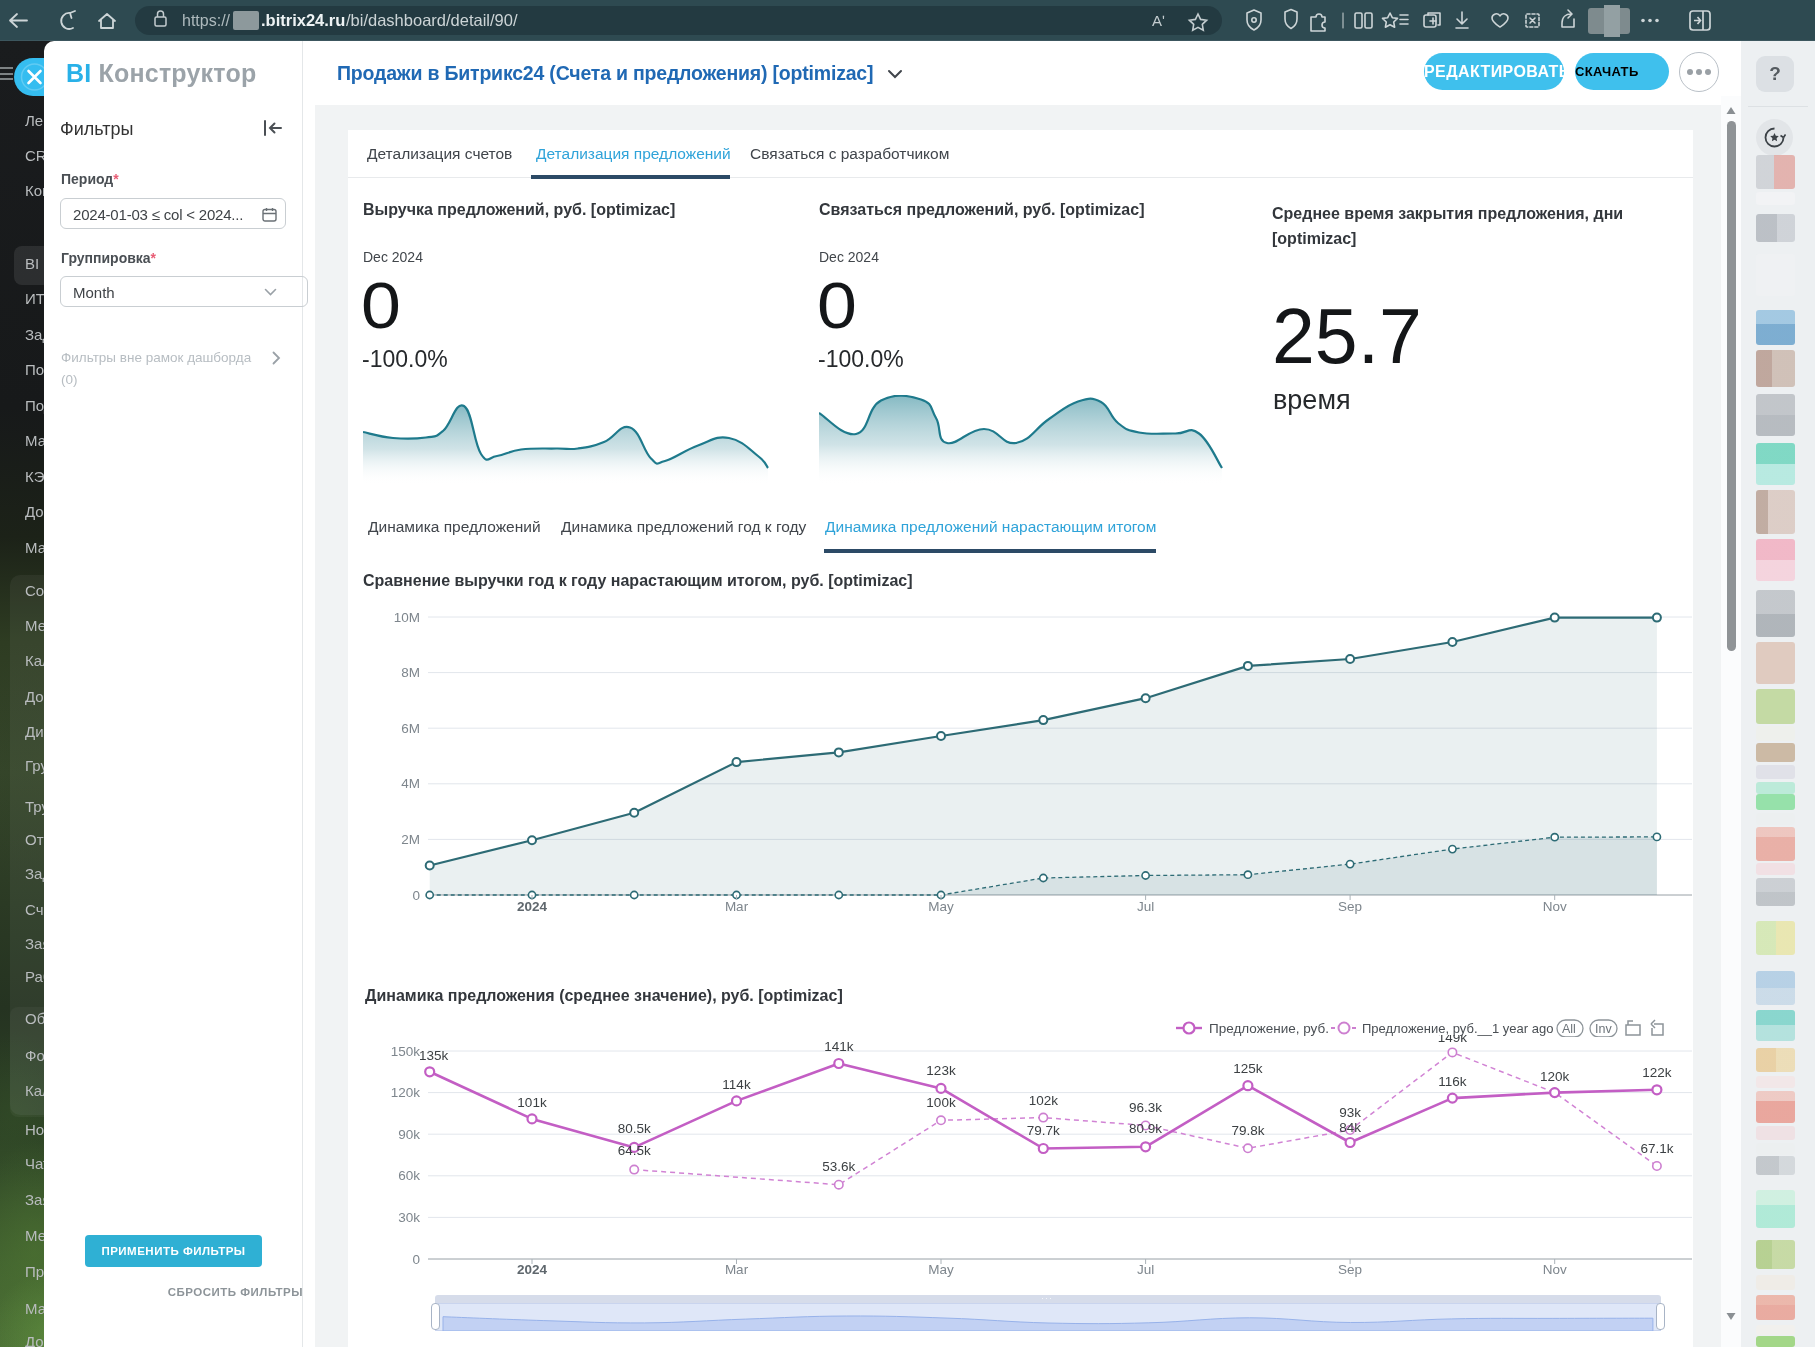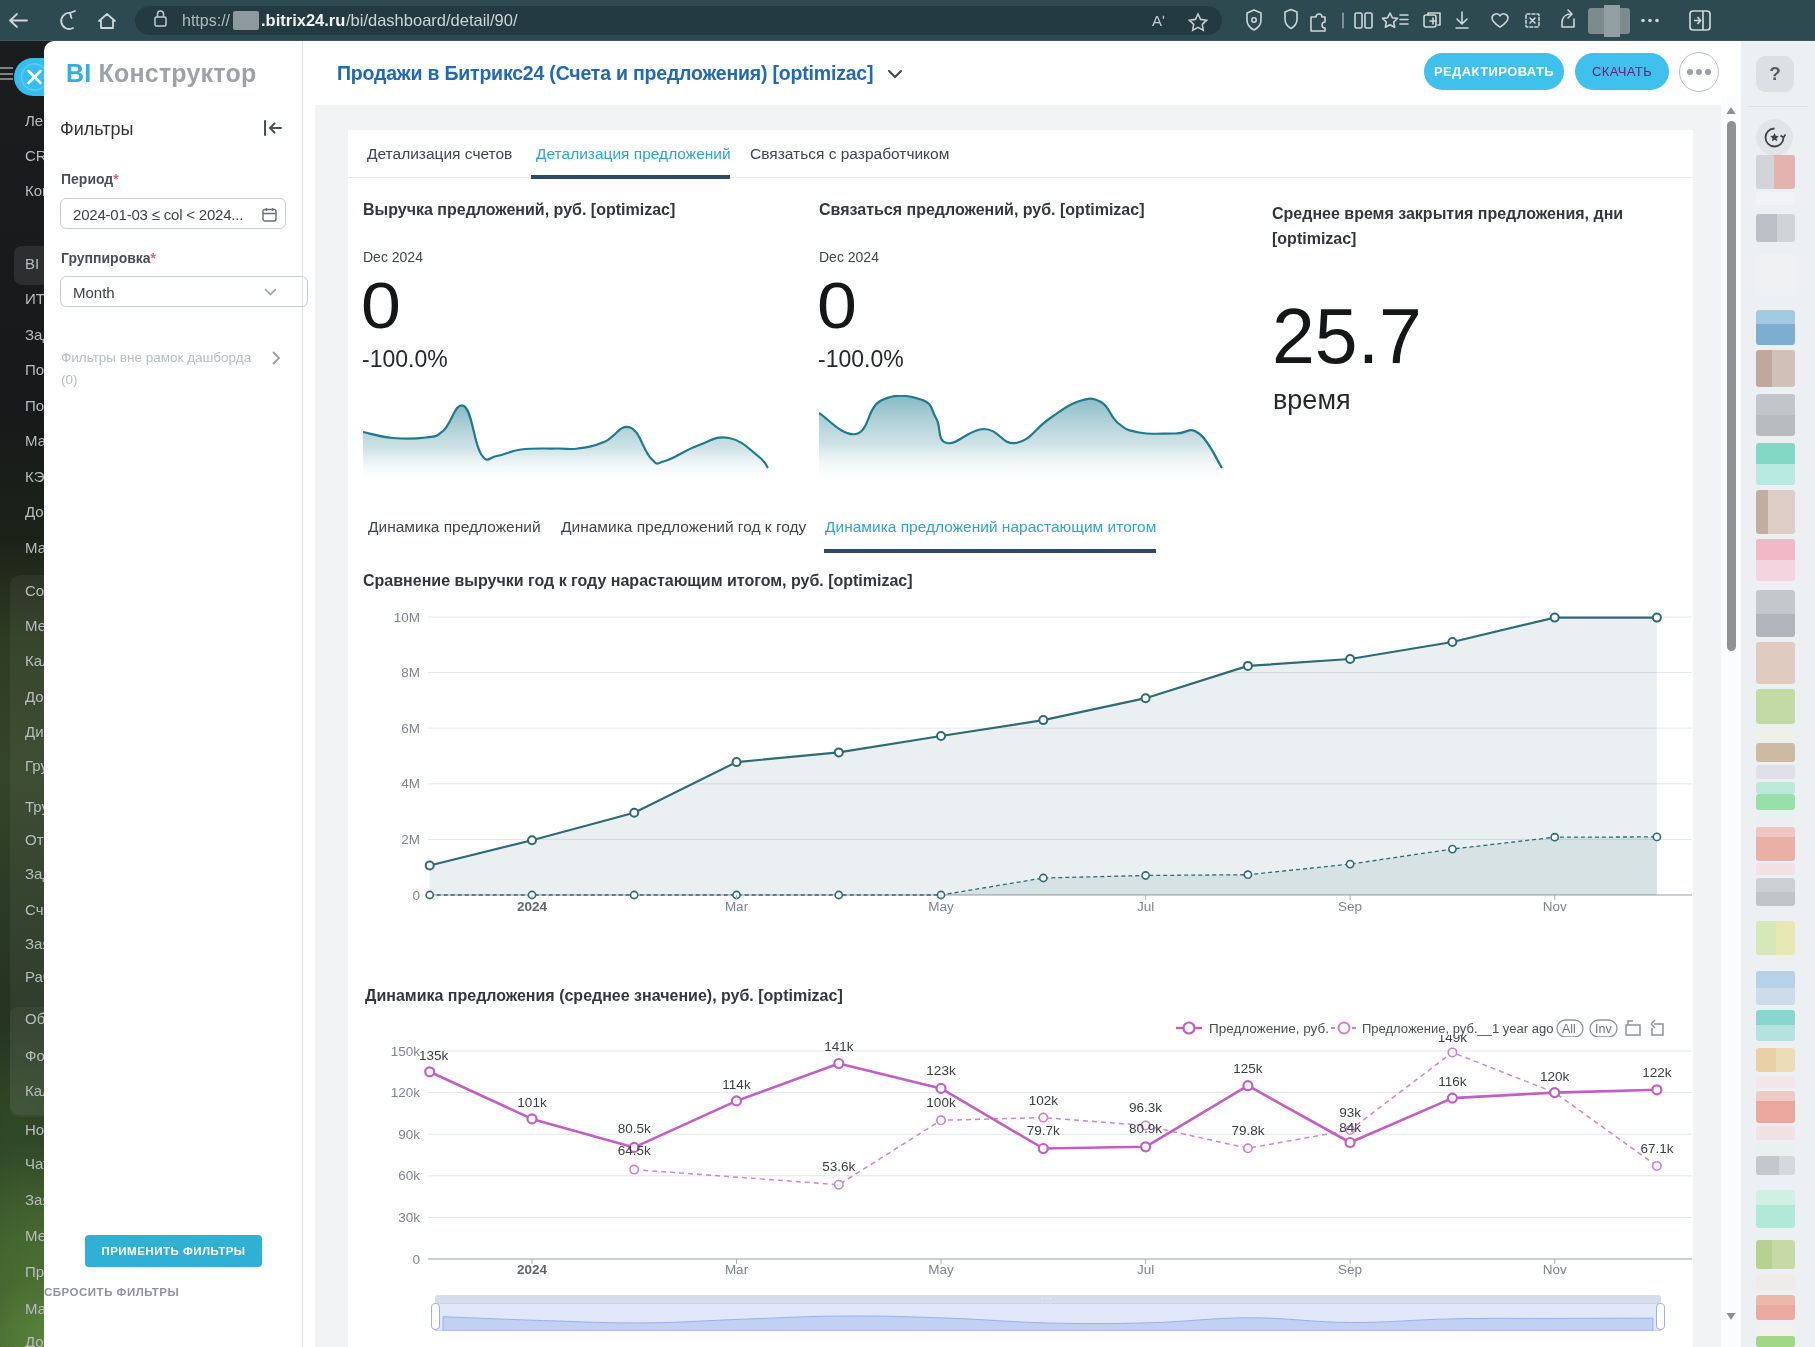--- a/index.html
+++ b/index.html
@@ -135,30 +135,30 @@
     <svg class="abs" style="left:203px;top:11px" width="13" height="9">
         <path d="M1.5 1.5 l5 5 5-5" stroke="#9aa1a7" stroke-width="1.6" fill="none" stroke-linecap="round"></path>
       </svg>
   </div>
   <div class="abs" style="left:17px;top:309px;font-size:13.5px;color:#b7bdc2">Фильтры вне рамок дашборда</div>
   <div class="abs" style="left:17px;top:331px;font-size:13.5px;color:#b7bdc2">(0)</div>
   <svg class="abs" style="left:228px;top:310px" width="9" height="14">
       <path d="M1.5 1.5 l5.5 5.5 -5.5 5.5" stroke="#9aa1a7" stroke-width="1.8" fill="none" stroke-linecap="round"></path>
     </svg>
   <div class="abs" style="left:41px;top:1194px;width:177px;height:32px;background:#2fb0d4;border-radius:4px;color:#fff;font-size:11.5px;font-weight:bold;letter-spacing:.5px;text-align:center;line-height:32px">ПРИМЕНИТЬ ФИЛЬТРЫ</div>
-  <div class="abs" style="left:0;top:1245px;width:259px;text-align:left;font-size:11.5px;font-weight:bold;letter-spacing:.5px;color:#8d9499">СБРОСИТЬ ФИЛЬТРЫ</div>
+  <div class="abs" style="left:0;top:1245px;width:259px;text-align:right;font-size:11.5px;font-weight:bold;letter-spacing:.5px;color:#8d9499">СБРОСИТЬ ФИЛЬТРЫ</div>
 </div>
 
 <div class="abs" style="left:315px;top:41px;width:1426px;height:48px;background:#fff">
   <div class="abs" style="left:22px;top:21px;font-size:19.5px;font-weight:bold;color:#2069b4;letter-spacing:-0.2px">Продажи в Битрикс24 (Счета и предложения) [optimizac]</div>
   <svg class="abs" style="left:572px;top:28px" width="16" height="11">
       <path d="M2 2 l6 6 6-6" stroke="#40454b" stroke-width="2" fill="none" stroke-linecap="round"></path>
     </svg>
-  <div class="abs" style="left:1109px;top:12px;width:140px;height:37px;background:#3fc0ed;border-radius:19px;color:#fff;font-size:13px;font-weight:bold;letter-spacing:.4px;text-align:center;line-height:37px">РЕДАКТИРОВАТЬ</div>
-  <div class="abs" style="left:1260px;top:12px;width:94px;height:37px;background:#3fc0ed;border-radius:19px;color:#701a75;font-size:13px;font-weight:normal;letter-spacing:.4px;text-align:center;line-height:37px">СКАЧАТЬ</div>
+  <div class="abs" style="left:1109px;top:12px;width:140px;height:37px;background:#3fc0ed;border-radius:19px;color:#fff;font-size:16px;font-weight:bold;letter-spacing:.4px;text-align:center;line-height:37px">РЕДАКТИРОВАТЬ</div>
+  <div class="abs" style="left:1260px;top:12px;width:94px;height:37px;background:#3fc0ed;border-radius:19px;color:#000000;font-size:13px;font-weight:bold;letter-spacing:.4px;line-height:37px">СКАЧАТЬ</div>
   <div class="abs" style="left:1364px;top:11px;width:40px;height:40px;background:#fff;border:1px solid #b9c0c7;border-radius:50%">
     <div class="abs" style="left:7px;top:16px;width:6px;height:6px;border-radius:50%;background:#9aa0a5"></div>
     <div class="abs" style="left:16px;top:16px;width:6px;height:6px;border-radius:50%;background:#9aa0a5"></div>
     <div class="abs" style="left:25px;top:16px;width:6px;height:6px;border-radius:50%;background:#9aa0a5"></div>
   </div>
 </div>
 <div class="abs" style="left:315px;top:105px;width:1426px;height:1242px;background:#f1f3f4"></div>
 <div class="abs" style="left:348px;top:130px;width:1345px;height:1217px;background:#fff"></div>
 
 <div class="abs" style="left:348px;top:130px;width:1345px;height:48px;border-bottom:1px solid #e8eaec"></div>

